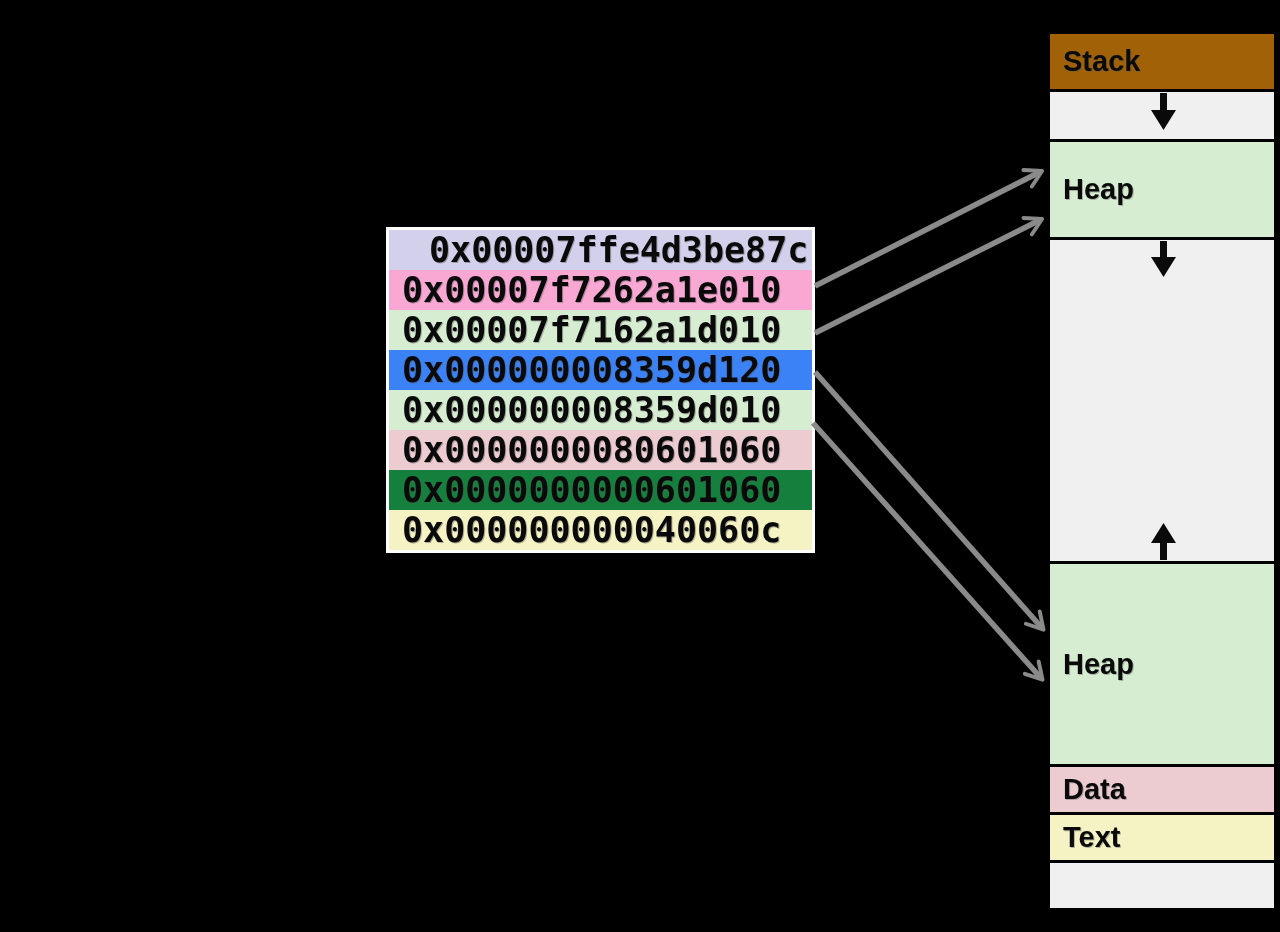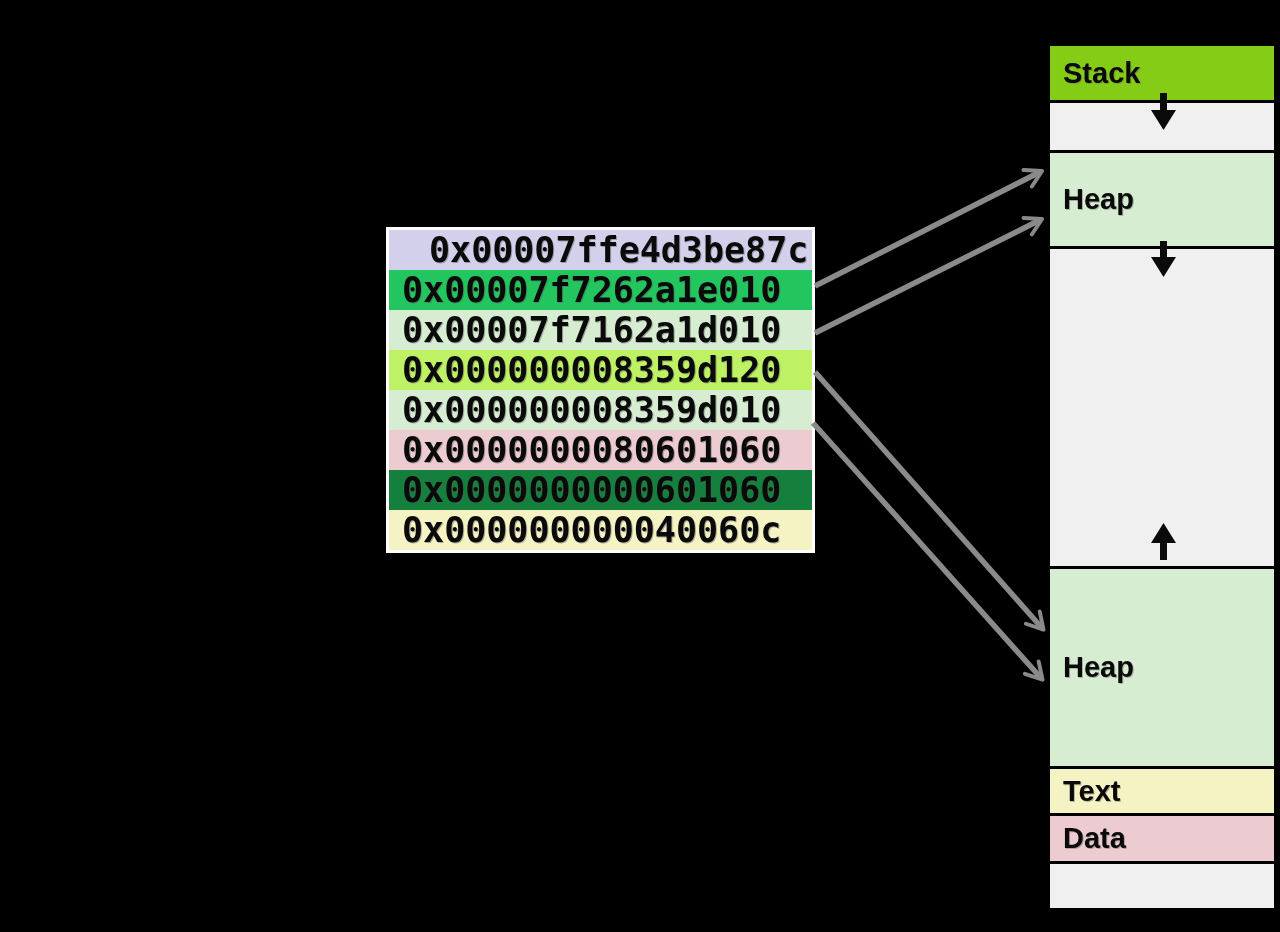--- a/index.html
+++ b/index.html
@@ -90,46 +90,46 @@
     stroke:none;
   }
 </style>
 </head>
 <body>
 
 <div class="stage">
 
   <div class="addr-table">
     <div class="addr-row" style="background-color: rgb(211, 208, 236); padding-left: 40px;">0x00007ffe4d3be87c</div>
-    <div class="addr-row" style="background-color: #22c55e;">0x00007f7262a1e010</div>
+    <div class="addr-row" style="background-color: #f9a8d4;">0x00007f7262a1e010</div>
     <div class="addr-row" style="background-color: rgb(215, 237, 210);">0x00007f7162a1d010</div>
-    <div class="addr-row" style="background-color: #bef264;">0x000000008359d120</div>
+    <div class="addr-row" style="background-color: #3b82f6;">0x000000008359d120</div>
     <div class="addr-row" style="background-color: rgb(215, 237, 210);">0x000000008359d010</div>
     <div class="addr-row" style="background-color: rgb(237, 204, 209);">0x0000000080601060</div>
     <div class="addr-row" style="background-color: #15803d;">0x0000000000601060</div>
     <div class="addr-row" style="background-color: rgb(245, 242, 196); text-align: center;">0x000000000040060c</div>
   </div>
 
   <div class="mem-map">
-    <div class="sec s1" style="background-color: #84cc16; margin-top: 12px;">
+    <div class="sec s1" style="background-color: #a16207;">
       <span class="lbl">Stack</span>
     </div>
     <div class="sec s2" style="background-color: rgb(240, 240, 241);"></div>
     <div class="sec s3" style="background-color: rgb(215, 237, 210);">
       <span class="lbl">Heap</span>
     </div>
     <div class="sec s4" style="background-color: rgb(240, 240, 241);"></div>
     <div class="sec s5" style="background-color: rgb(215, 237, 210);">
       <span class="lbl">Heap</span>
     </div>
+    <div class="sec s6" style="background-color: rgb(237, 204, 209);">
+      <span class="lbl">Data</span>
+    </div>
     <div class="sec s7" style="background-color: rgb(245, 242, 196);">
       <span class="lbl">Text</span>
-    </div>
-    <div class="sec s6" style="background-color: rgb(237, 204, 209);">
-      <span class="lbl">Data</span>
     </div>
     <div class="sec s8" style="background-color: rgb(240, 240, 241);"></div>
   </div>
 
   <svg class="overlay" viewBox="0 0 1280 932">
     <defs>
       <marker id="vhead" viewBox="0 0 10 10" refX="7.5" refY="5" markerWidth="4.2" markerHeight="4.2" orient="auto" markerUnits="strokeWidth">
         <path class="mk" d="M1.5 1 L8.5 5 L1.5 9"></path>
       </marker>
     </defs>

